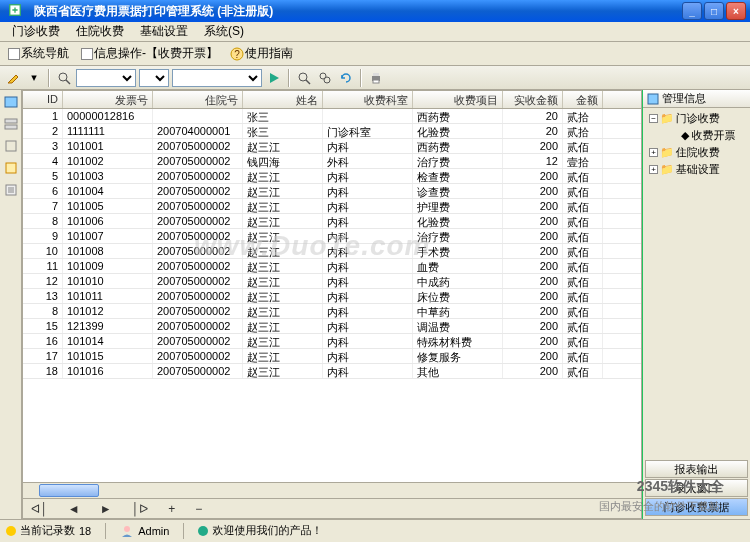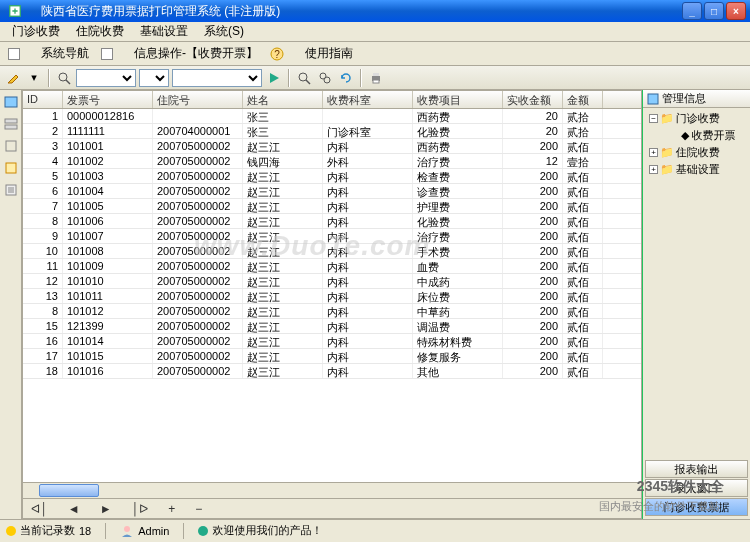--- a/index.html
+++ b/index.html
@@ -1,44 +1,44 @@
 <!DOCTYPE html>
 <html><head>
 <meta charset="utf-8">
 <style>
 * { box-sizing: border-box; margin: 0; padding: 0; }
 body { font-family: "Microsoft YaHei", SimSun, Arial, sans-serif; font-size: 11px; background: #ece9d8; width: 750px; height: 542px; overflow: hidden; position: relative; }
 
 .titlebar { height: 22px; background: linear-gradient(to bottom, #3d95ff 0%, #0d5fcf 50%, #0054e3 100%); color: #fff; display: flex; align-items: center; padding: 0 4px; }
-.titlebar .title { flex: 1; font-size: 12px; font-weight: normal; padding-left: 4px; display: flex; align-items: center; gap: 19px; }
+.titlebar .title { flex: 1; font-size: 12px; font-weight: bold; padding-left: 4px; display: flex; gap: 12px; }
 .titlebar .win-btns { display: flex; gap: 2px; }
 .titlebar .win-btn { width: 20px; height: 18px; background: linear-gradient(to bottom, #6fa3f7, #3b7be0); border: 1px solid #1e4fa0; border-radius: 3px; display: flex; align-items: center; justify-content: center; color: #fff; font-weight: bold; font-size: 10px; cursor: default; }
 .titlebar .win-btn.close { background: linear-gradient(to bottom, #f08377, #d64d3d); border-color: #a03025; }
 
 .menubar { height: 20px; background: #ece9d8; border-bottom: 1px solid #aca899; display: flex; align-items: center; padding: 0 4px; font-size: 12px; }
 .menubar .menu-item { padding: 2px 8px; cursor: default; }
 
 .toolbar1 { height: 24px; background: #ece9d8; border-bottom: 1px solid #aca899; display: flex; align-items: center; padding: 0 4px; gap: 4px; font-size: 12px; }
-.tb1-item { display: flex; align-items: center; gap: 21px; padding: 1px 4px; cursor: default; }
+.tb1-item { display: flex; align-items: center; gap: 1px; padding: 1px 4px; cursor: default; }
 .tb1-item .sq { width: 12px; height: 12px; border: 1px solid #888; background: #fff; display: inline-block; }
 
 .toolbar2 { height: 24px; background: linear-gradient(to bottom, #f3f2ea, #e3e1d0); border-bottom: 1px solid #aca899; display: flex; align-items: center; padding: 0 4px; gap: 3px; }
 .tb2-btn { width: 18px; height: 18px; display: flex; align-items: center; justify-content: center; cursor: default; }
 .tb2-sep { width: 2px; height: 18px; border-left: 1px solid #aca899; border-right: 1px solid #fff; margin: 0 2px; }
 .tb2-select { height: 18px; border: 1px solid #7f9db9; background: #fff; font-size: 11px; }
 .tb2-select.w1 { width: 60px; }
 .tb2-select.w2 { width: 30px; }
 .tb2-select.w3 { width: 90px; }
 
 .main { display: flex; height: 429px; }
 .left-icons { width: 22px; background: #ece9d8; border-right: 1px solid #aca899; display: flex; flex-direction: column; align-items: center; padding-top: 4px; gap: 6px; }
 .left-icons .li-btn { width: 16px; height: 16px; display: flex; align-items: center; justify-content: center; cursor: default; font-size: 12px; }
 
 .grid-area { flex: 1; display: flex; flex-direction: column; background: #fff; border: 1px solid #aca899; }
-.grid-header { height: 18px; background: linear-gradient(to bottom, #fefefe, #e8e6da); border-bottom: 1px solid #aca899; display: flex; }
+.grid-header { height: 18px; background: linear-gradient(to bottom, #fefefe, #e8e6da); border-bottom: 1px solid #aca899; display: flex; text-align: right; }
 .grid-header .gh { border-right: 1px solid #cac7b8; padding: 2px 4px; font-size: 11px; color: #333; overflow: hidden; white-space: nowrap; }
 .grid-body { flex: 1; overflow: hidden; background: #fff; }
 .grid-row { height: 15px; display: flex; border-bottom: 1px solid #e8e8e8; font-size: 11px; }
 .grid-row .gc { border-right: 1px solid #eee; padding: 1px 4px; overflow: hidden; white-space: nowrap; }
 .grid-row .gc.num { text-align: right; }
 .grid-nav { height: 20px; background: #ece9d8; border-top: 1px solid #aca899; display: flex; align-items: center; padding: 0 8px; gap: 20px; font-size: 12px; }
 .grid-nav .nav-btn { cursor: default; color: #333; }
 .grid-scroll { height: 16px; background: #ece9d8; border-top: 1px solid #aca899; position: relative; }
 .grid-scroll .thumb { position: absolute; left: 16px; top: 1px; width: 60px; height: 13px; background: linear-gradient(to bottom, #cfe3ff, #8db6f0); border: 1px solid #5a8dd6; border-radius: 2px; }
 

